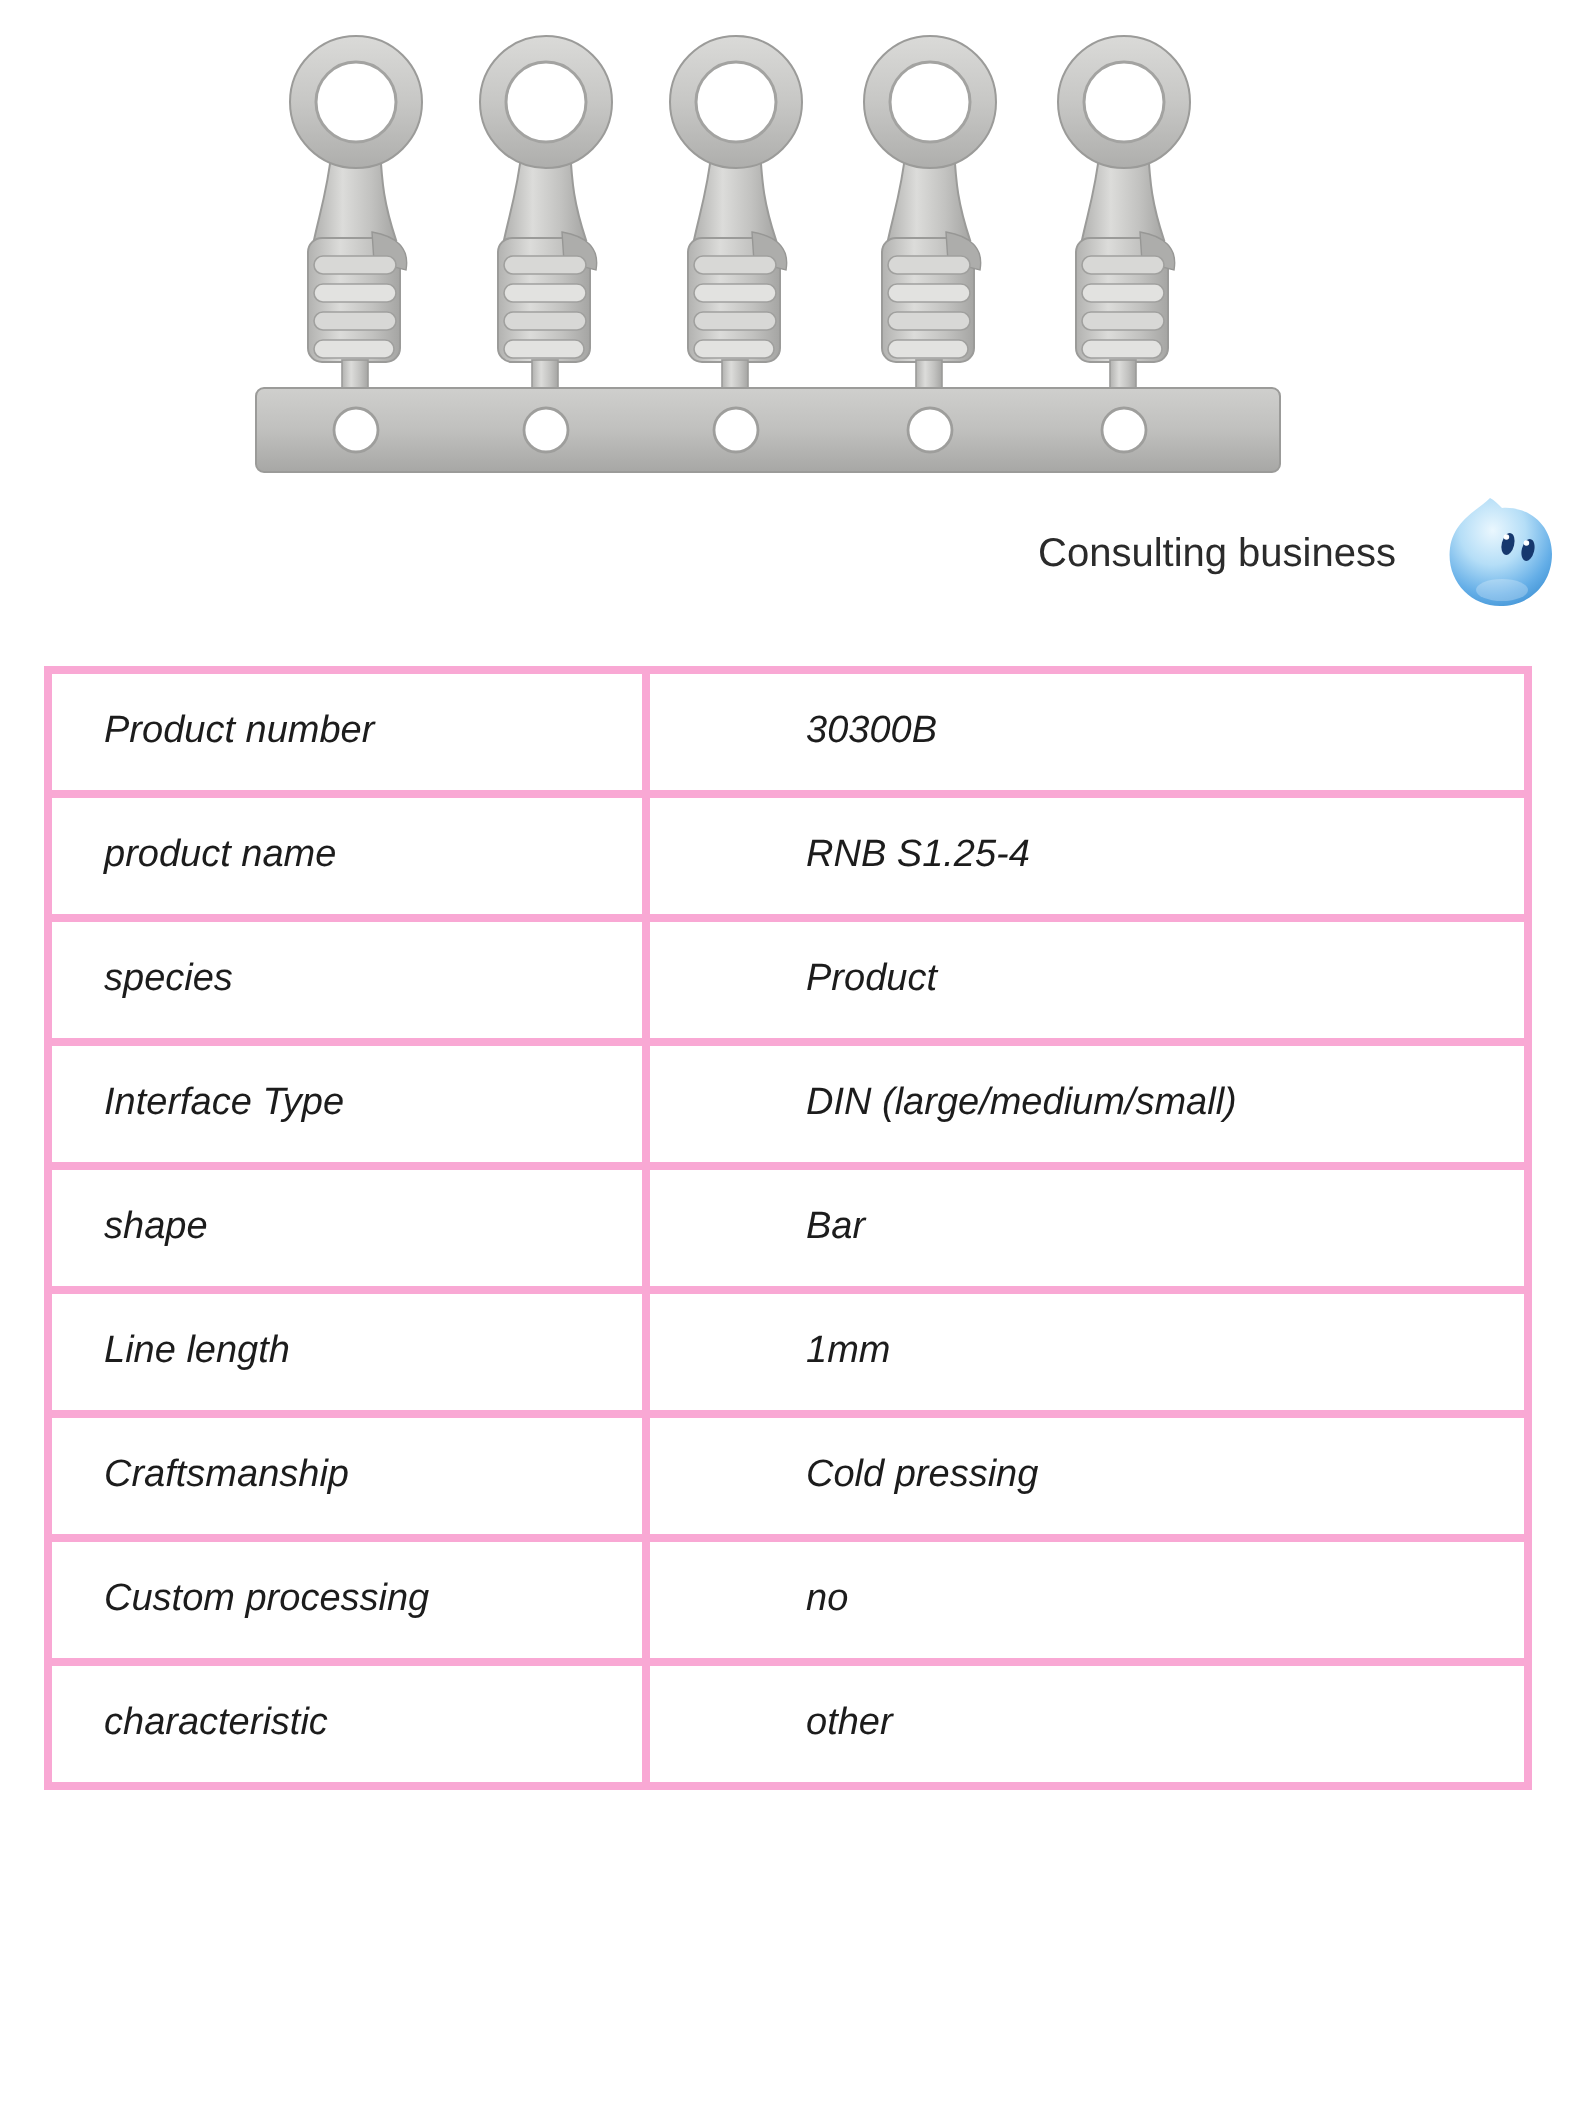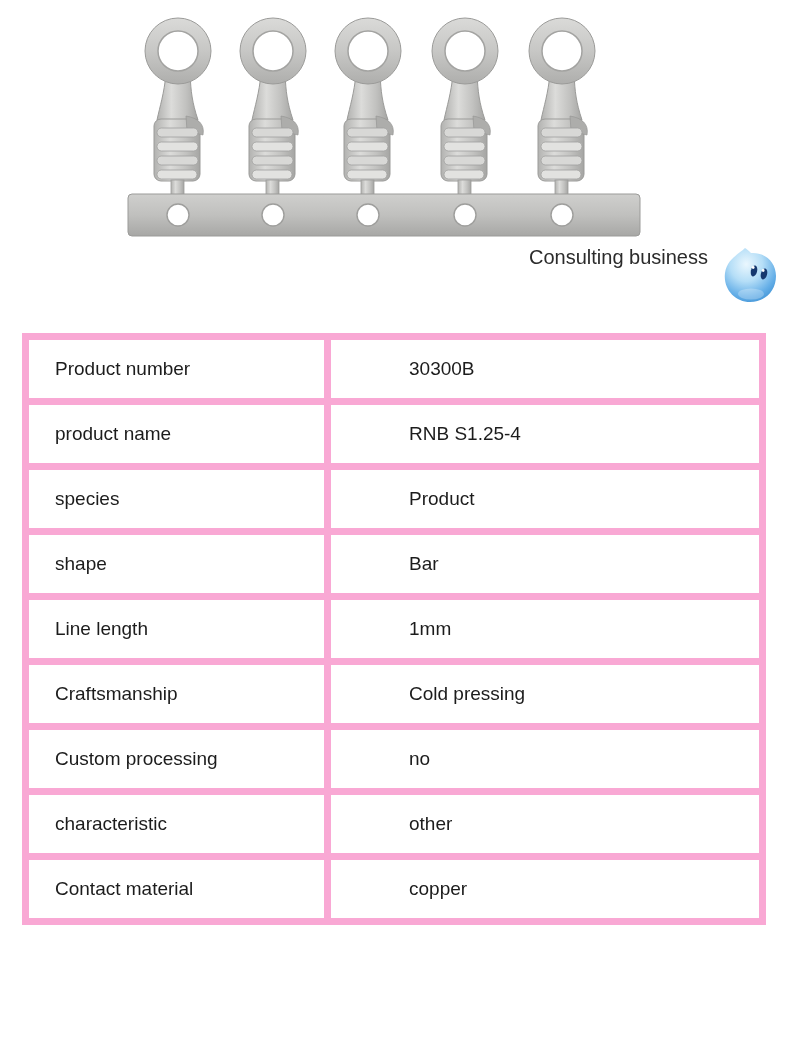--- a/index.html
+++ b/index.html
@@ -23,21 +23,22 @@
     width: 790px;
     height: 240px;
   }
   
   .consult {
     position: absolute;
     top: 246px;
     right: 10px;
     height: 62px;
     display: flex;
-    gap: 10px;
+    align-items: center;
+    gap: 20px;
   }
   .consult-label {
     font-size: 20px;
     color: #2b2b2b;
     white-space: nowrap;
   }
   .wangwang {
     width: 62px;
     height: 60px;
     display: inline-block;
@@ -46,26 +47,27 @@
   
   .spec-table {
     position: absolute;
     left: 22px;
     top: 333px;
     width: 744px;
     border-collapse: collapse;
     table-layout: fixed;
   }
   .spec-table td {
-    border: 7px solid #f9a8d4;
+    border: 4px solid #f9a8d4;
     height: 56px;
     font-size: 19px;
     color: #1c1c1c;
     vertical-align: middle;
     background: #ffffff;
+    font-style: italic;
   }
   .label-cell {
     width: 268px;
     padding-left: 26px;
   }
   .value-cell {
     padding-left: 78px;
     margin-left: 31px;
   }
 </style>
@@ -166,20 +168,24 @@
     <td class="value-cell">RNB S1.25-4</td>
   </tr>
 
   <tr>
     <td class="label-cell">species</td>
     <td class="value-cell">Product</td>
   </tr>
 
 
 
+  <tr>
+    <td class="label-cell">Interface Type</td>
+    <td class="value-cell">DIN (large/medium/small)</td>
+  </tr>
 
   <tr>
     <td class="label-cell">shape</td>
     <td class="value-cell">Bar</td>
   </tr>
 
   <tr>
     <td class="label-cell">Line length</td>
     <td class="value-cell">1mm</td>
   </tr>
@@ -192,20 +198,16 @@
   <tr>
     <td class="label-cell">Custom processing</td>
     <td class="value-cell">no</td>
   </tr>
 
   <tr>
     <td class="label-cell">characteristic</td>
     <td class="value-cell">other</td>
   </tr>
 
-  <tr>
-    <td class="label-cell">Contact material</td>
-    <td class="value-cell">copper</td>
-  </tr>
 </tbody>
   </table>
 
 </div>
 
 </body></html>

